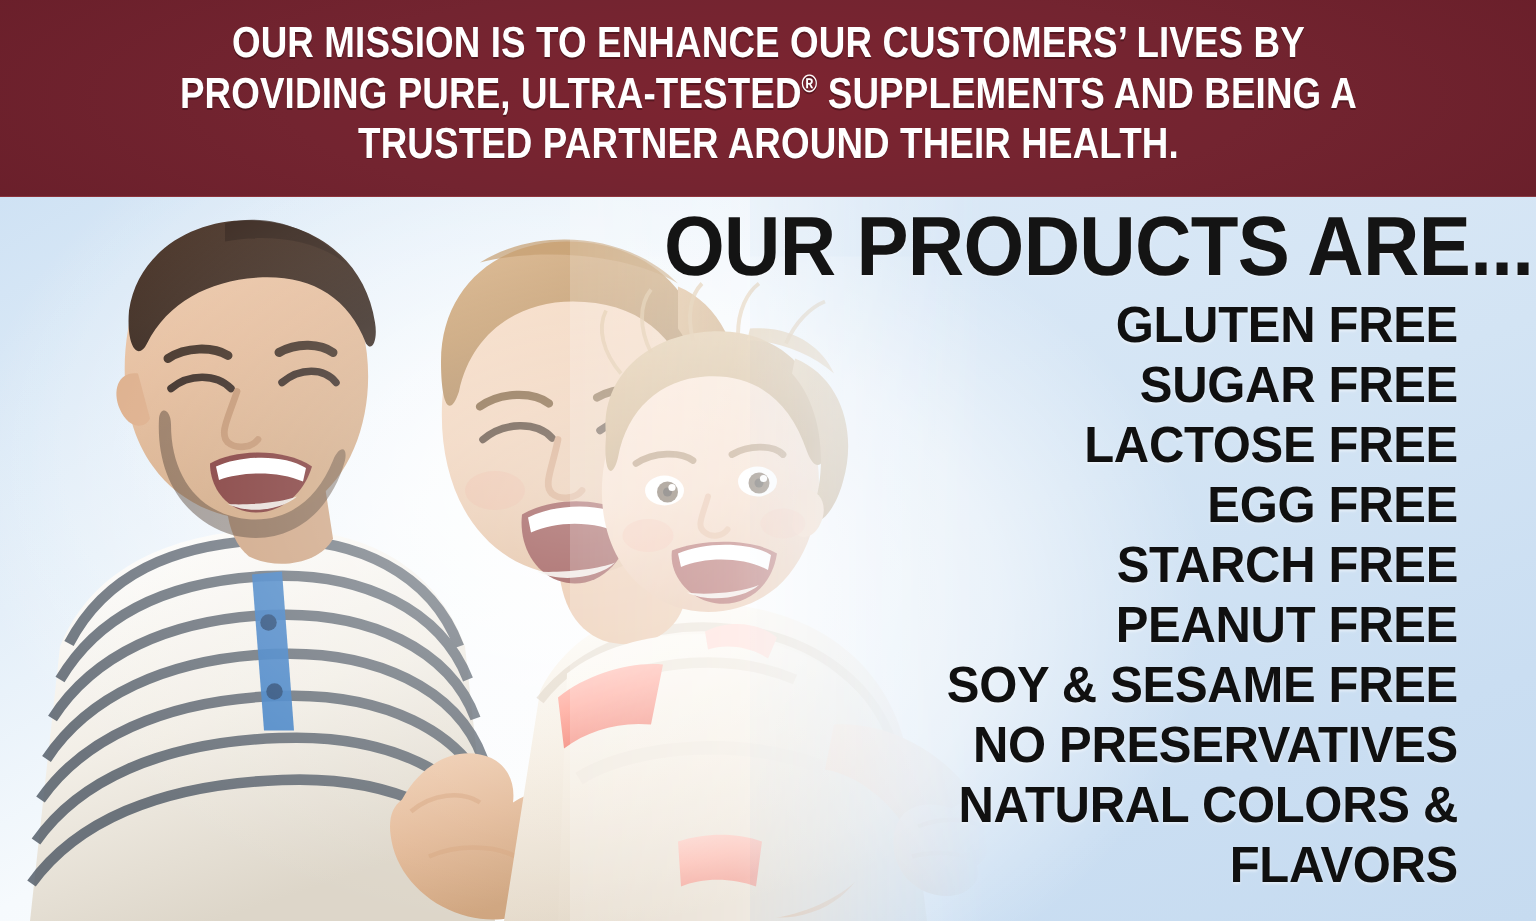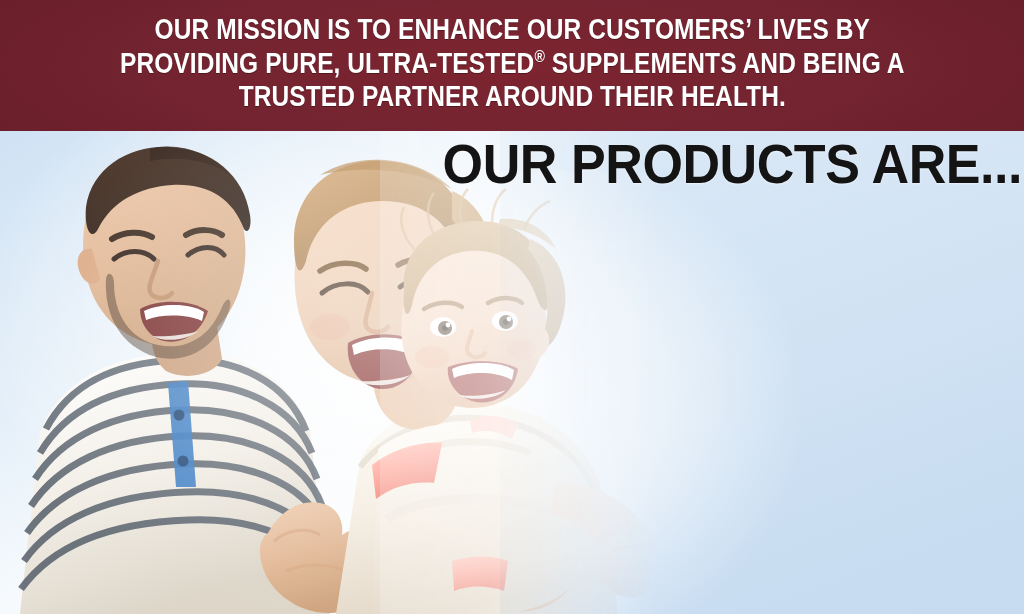--- a/index.html
+++ b/index.html
@@ -399,15 +399,27 @@
 
           <rect x="0" y="0" width="660" height="483" fill="url(#sunburst)" opacity="0.45"></rect>
           <rect x="380" y="0" width="280" height="483" fill="#ffffff" opacity="0.2"></rect>
         </g>
       </svg>
     </div>
   </div>
 
   <div class="products-col">
     <div class="products-headline">OUR PRODUCTS ARE...</div>
+    <ul class="claims">
+      <li>GLUTEN FREE</li>
+      <li>SUGAR FREE</li>
+      <li>LACTOSE FREE</li>
+      <li>EGG FREE</li>
+      <li>STARCH FREE</li>
+      <li>PEANUT FREE</li>
+      <li>SOY &amp; SESAME FREE</li>
+      <li>NO PRESERVATIVES</li>
+      <li>NATURAL COLORS &amp;</li>
+      <li>FLAVORS</li>
+    </ul>
   </div>
 
 </div>
 
 </body></html>

